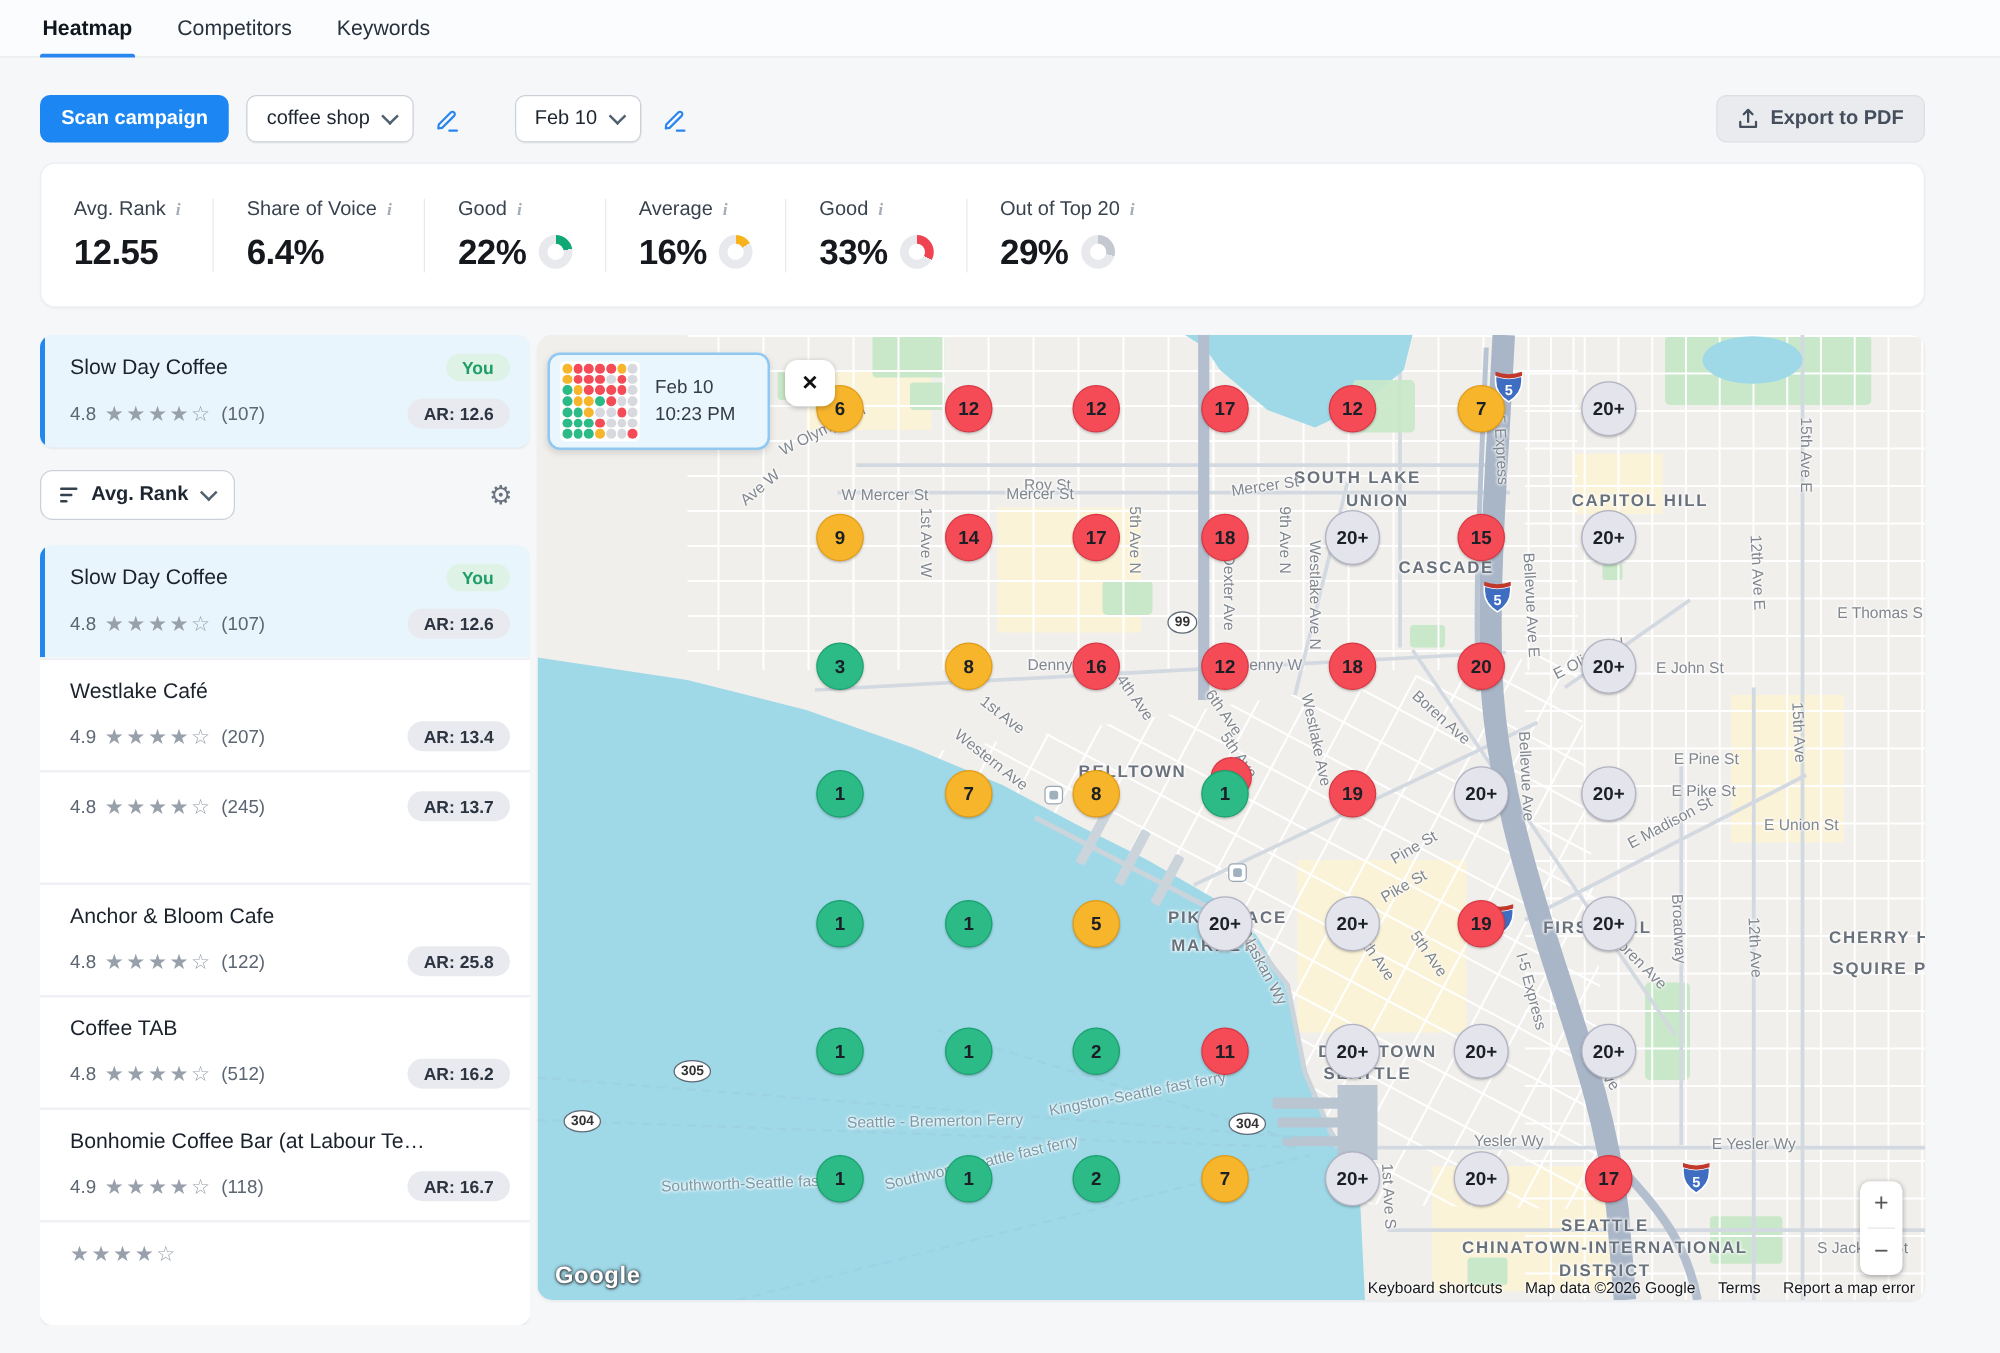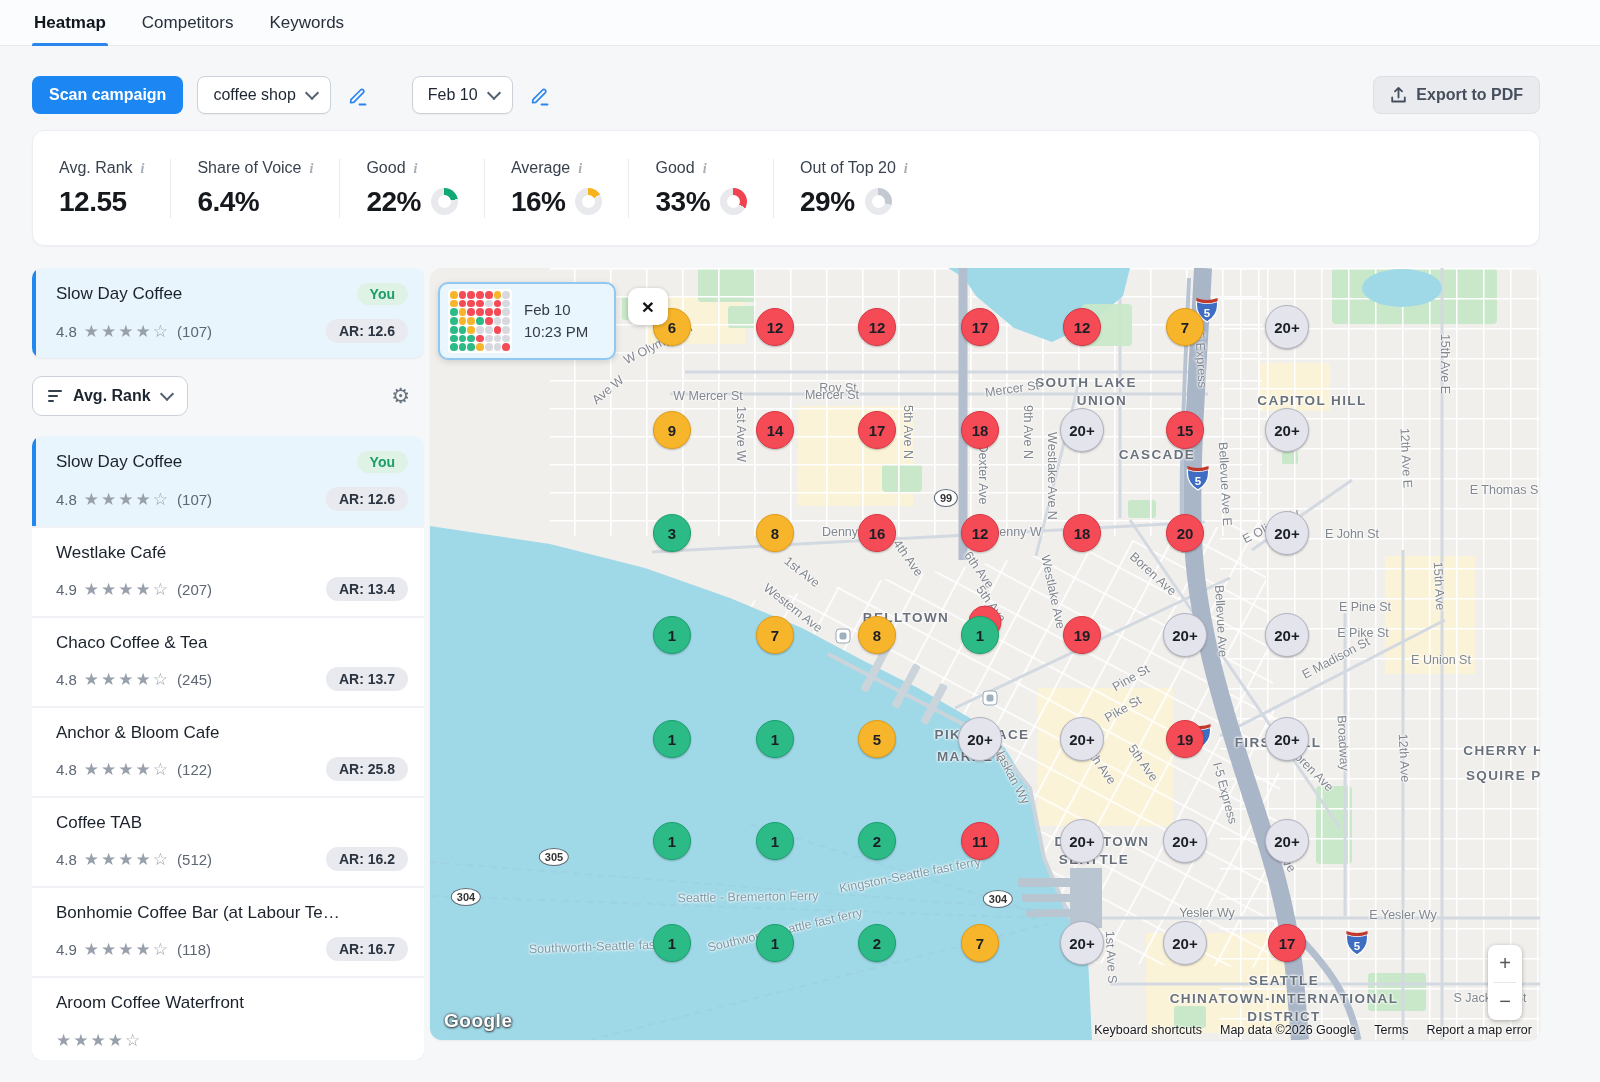--- a/index.html
+++ b/index.html
@@ -243,23 +243,20 @@
           <div class="biz-bottom">
             <div class="rating-row">
               <span>4.9</span>
               <span class="stars">★★★★☆</span>
               <span>(207)</span>
             </div>
             <span class="ar-pill">AR: 13.4</span>
           </div>
         </div>
         <div class="biz-card">
-          <div class="biz-top">
-            <div class="biz-name">Chaco Coffee &amp; Tea</div>
-          </div>
           <div class="biz-bottom">
             <div class="rating-row">
               <span>4.8</span>
               <span class="stars">★★★★☆</span>
               <span>(245)</span>
             </div>
             <span class="ar-pill">AR: 13.7</span>
           </div>
         </div>
         <div class="biz-card">
@@ -295,23 +292,20 @@
           <div class="biz-bottom">
             <div class="rating-row">
               <span>4.9</span>
               <span class="stars">★★★★☆</span>
               <span>(118)</span>
             </div>
             <span class="ar-pill">AR: 16.7</span>
           </div>
         </div>
         <div class="biz-card">
-          <div class="biz-top">
-            <div class="biz-name">Aroom Coffee Waterfront</div>
-          </div>
           <div class="biz-bottom">
             <div class="rating-row">
               <span class="stars">★★★★☆</span>
             </div>
           </div>
         </div>
       </div>
   </aside>
 
   <div class="map-wrap">

